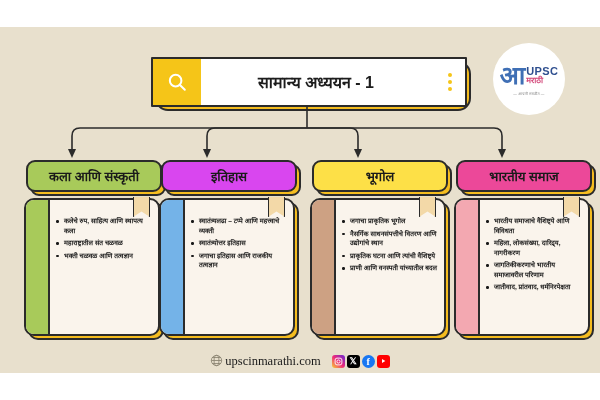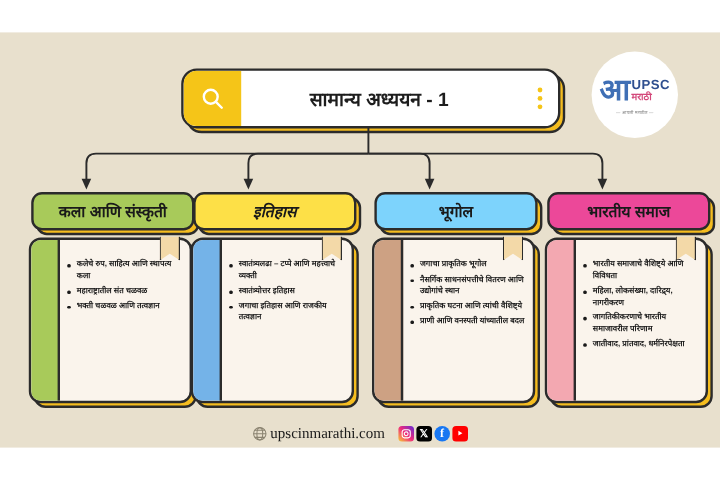--- a/index.html
+++ b/index.html
@@ -33,21 +33,21 @@
   .logo-mar{font-size:8px;font-weight:bold;color:#d3487a;}
   .logo-tag{font-size:3.6px;color:#7a7a7a;margin-top:3px;letter-spacing:.2px;white-space:nowrap;}
 
   
   .title-shadow{
     position:absolute;left:155px;top:61px;width:312px;height:46px;
     background:#f5bd1f;border:2px solid #2b2b2b;border-radius:13px;
   }
   .title-bar{
     position:absolute;left:151px;top:57px;width:312px;height:46px;
-    background:#ffffff;border:2px solid #2b2b2b;border-radius:13px;
+    background:#ffffff;border:2px solid #2b2b2b;border-radius:1px;
     display:flex;align-items:center;overflow:hidden;
   }
   .title-search{
     width:48px;height:100%;background:#f5c518;
     display:flex;align-items:center;justify-content:center;flex:none;
   }
   .title-text{
     flex:1;text-align:center;font-size:16px;color:#1d1d1d;
     font-family:"Liberation Sans", sans-serif;font-weight:600;
     padding-right:4px;
@@ -103,21 +103,21 @@
     clip-path:polygon(0 0,100% 0,100% 100%,50% 72%,0 100%);
     z-index:3;
   }
 
   
   .footer{
     position:absolute;left:0;top:349px;width:600px;height:24px;
     display:flex;align-items:center;justify-content:center;gap:11px;
     font-family:"Liberation Serif", serif;
   }
-  .foot-item{display:flex;align-items:center;gap:2px;}
+  .foot-item{display:flex;gap:2px;}
   .foot-txt{font-size:12.5px;color:#1a1a1a;font-family:"Liberation Serif", serif;}
   .sicons{display:flex;align-items:center;gap:2px;}
   .sic{width:13px;height:13px;border-radius:3px;display:flex;align-items:center;justify-content:center;flex:none;}
   .sic-ig{background:linear-gradient(45deg,#f9ce34,#ee2a7b,#6228d7);}
   .sic-x{background:#000000;color:#fff;font-size:9px;font-weight:bold;font-family:"Liberation Sans",sans-serif;}
   .sic-fb{background:#1877f2;color:#fff;font-size:10px;font-weight:bold;font-family:"Liberation Serif",serif;border-radius:50%;}
   .sic-yt{background:#ff0000;border-radius:3px;}
   .sic-tg{background:#2aabee;border-radius:50%;}
   .globe{width:13px;height:13px;flex:none;}
 </style>
@@ -183,38 +183,38 @@
         <li>कलेचे रुप, साहित्य आणि स्थापत्य कला</li>
         <li>महाराष्ट्रातील संत चळवळ</li>
         <li>भक्ती चळवळ आणि तत्वज्ञान</li>
       </ul>
     </div>
     <div class="bookmark"></div>
   </div>
 
   <div class="cat" style="left:161px;top:160px;">
     <div class="sh"></div>
-    <div class="pill" style="background:#fde047;font-style:italic;">इतिहास</div>
+    <div class="pill" style="background:#d946ef;">इतिहास</div>
   </div>
   <div class="card" style="left:159px;top:198px;">
     <div class="csh"></div>
     <div class="cbody">
       <div class="spine" style="background:#74b3e8;"></div>
       <ul class="bullets">
         <li>स्वातंत्र्यलढा – टप्पे आणि महत्त्वाचे व्यक्ती</li>
         <li>स्वातंत्र्योत्तर इतिहास</li>
         <li>जगाचा इतिहास आणि राजकीय तत्वज्ञान</li>
       </ul>
     </div>
     <div class="bookmark"></div>
   </div>
 
   <div class="cat" style="left:312px;top:160px;">
     <div class="sh"></div>
-    <div class="pill" style="background:#7dd3fc;">भूगोल</div>
+    <div class="pill" style="background:#fde047;">भूगोल</div>
   </div>
   <div class="card" style="left:310px;top:198px;">
     <div class="csh"></div>
     <div class="cbody">
       <div class="spine" style="background:#cda183;"></div>
       <ul class="bullets">
         <li>जगाचा प्राकृतिक भूगोल</li>
         <li>नैसर्गिक साधनसंपत्तीचे वितरण आणि उद्योगांचे स्थान</li>
         <li>प्राकृतिक घटना आणि त्यांची वैशिष्ट्ये</li>
         <li>प्राणी आणि वनस्पती यांच्यातील बदल</li>

